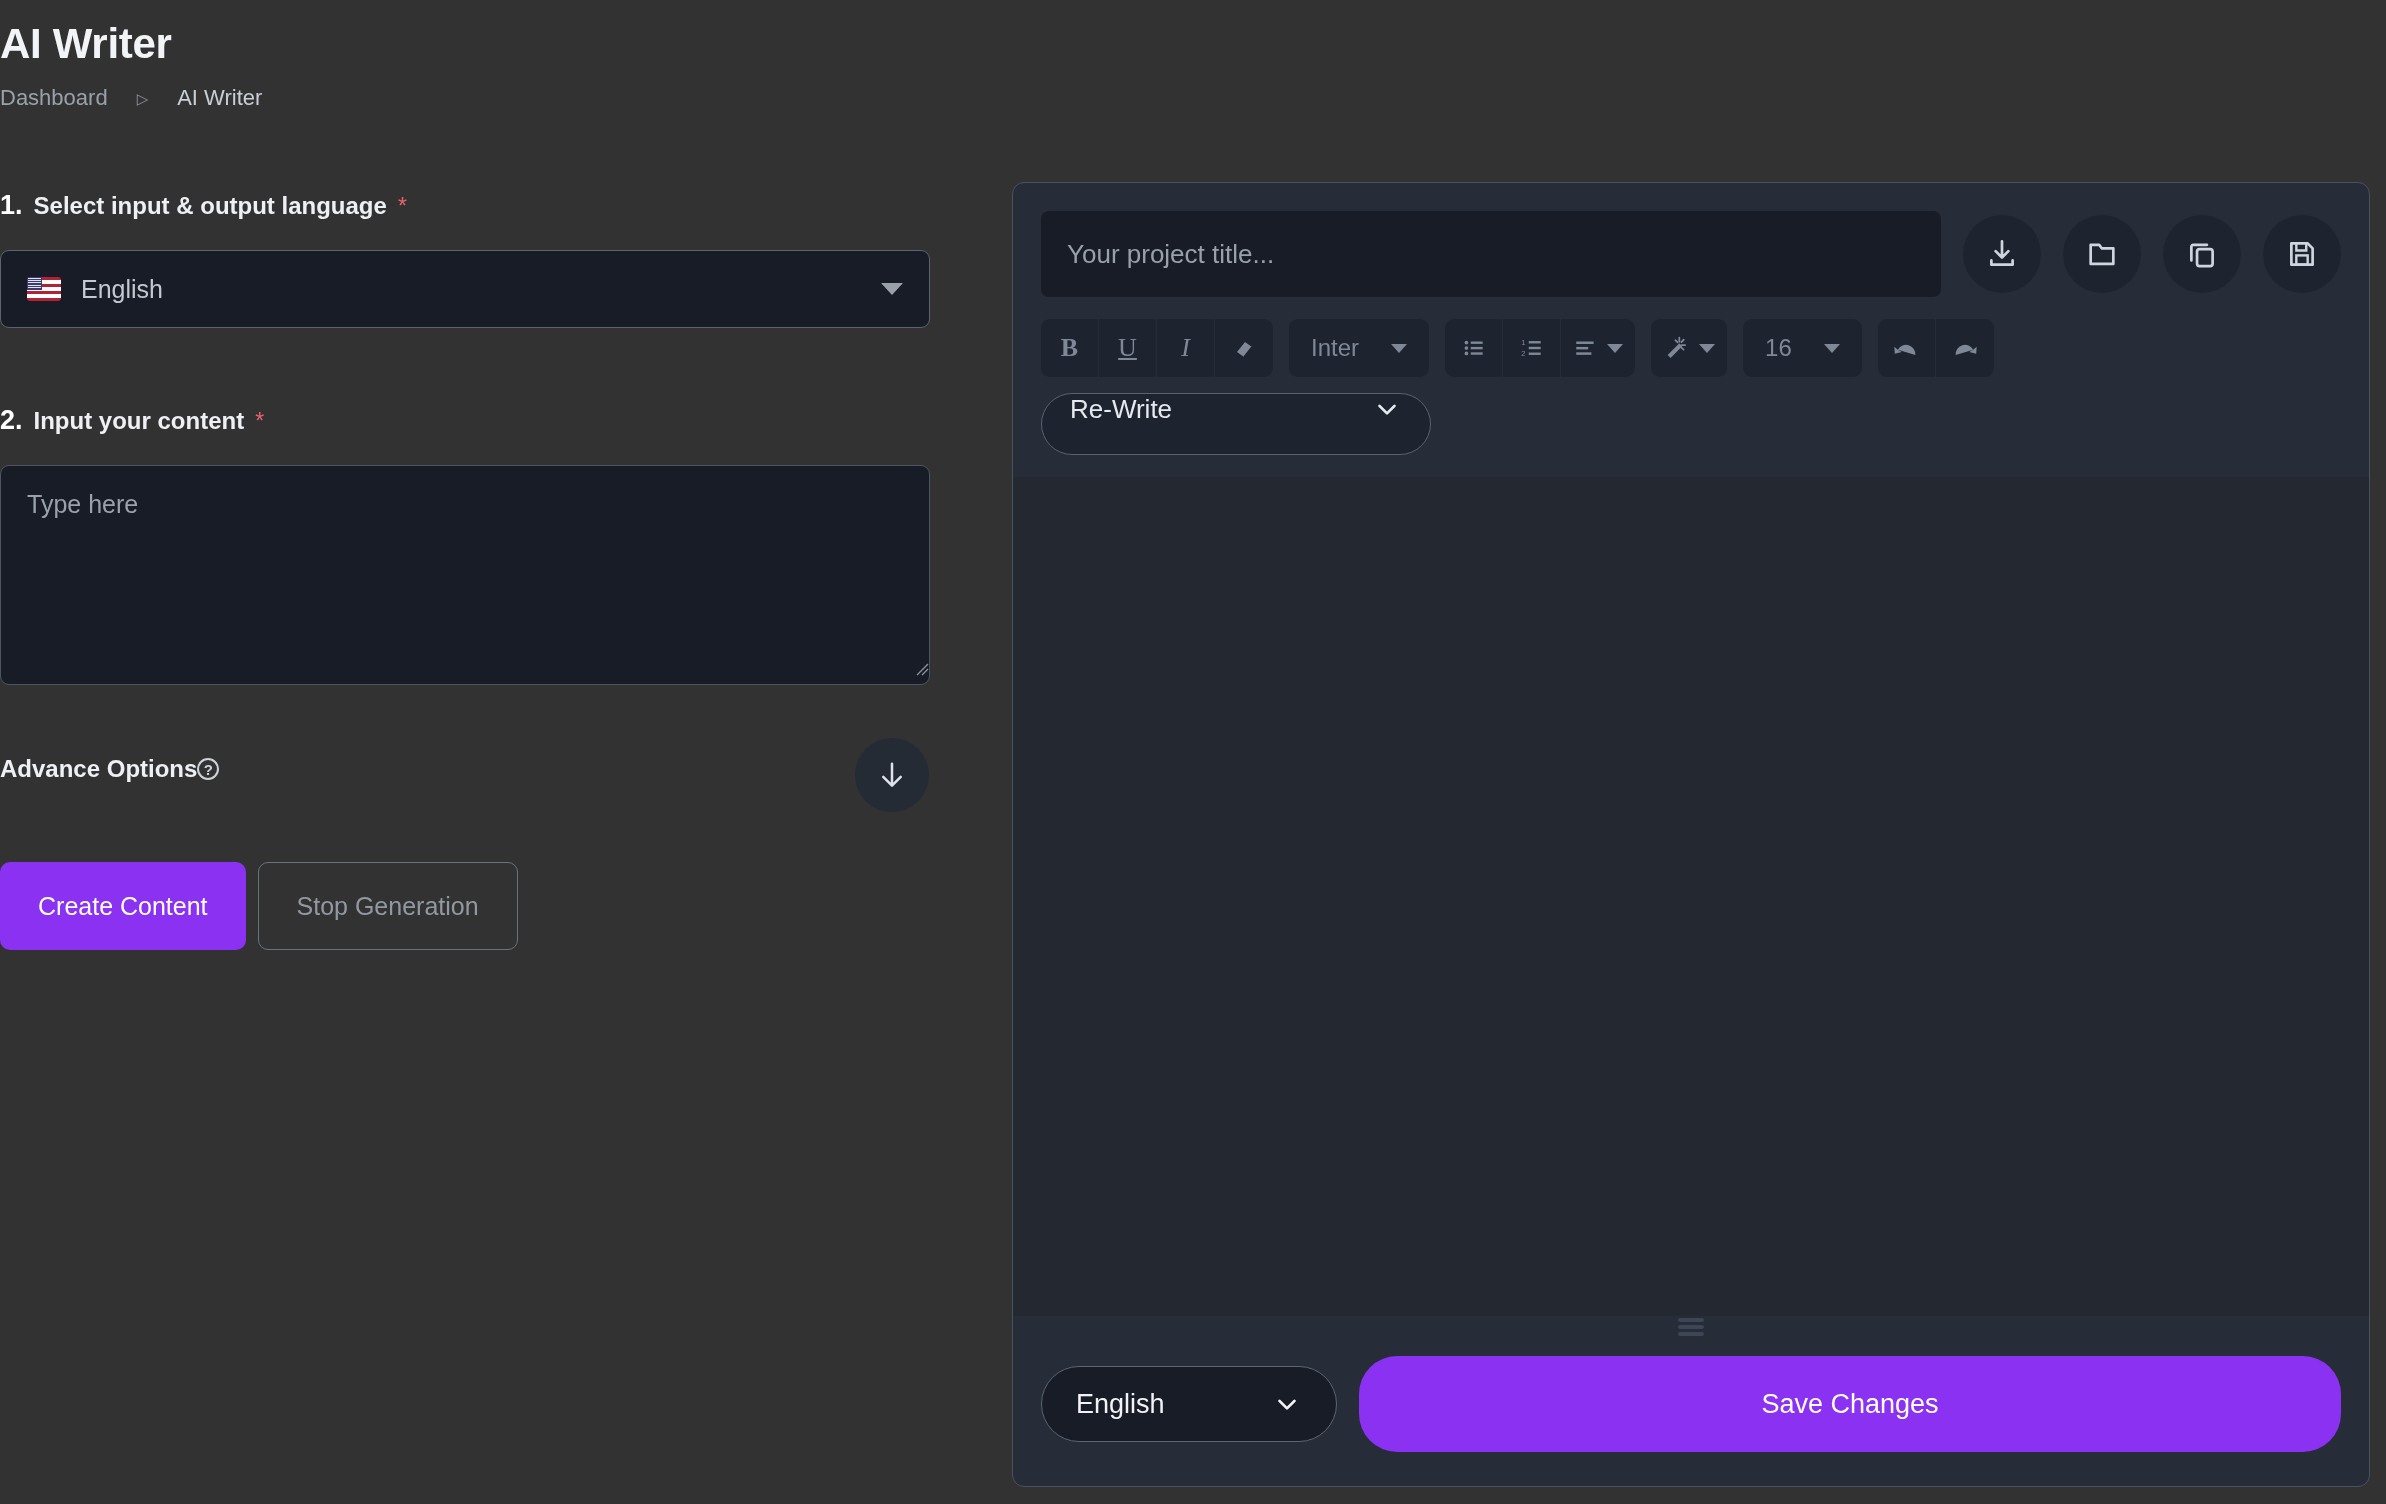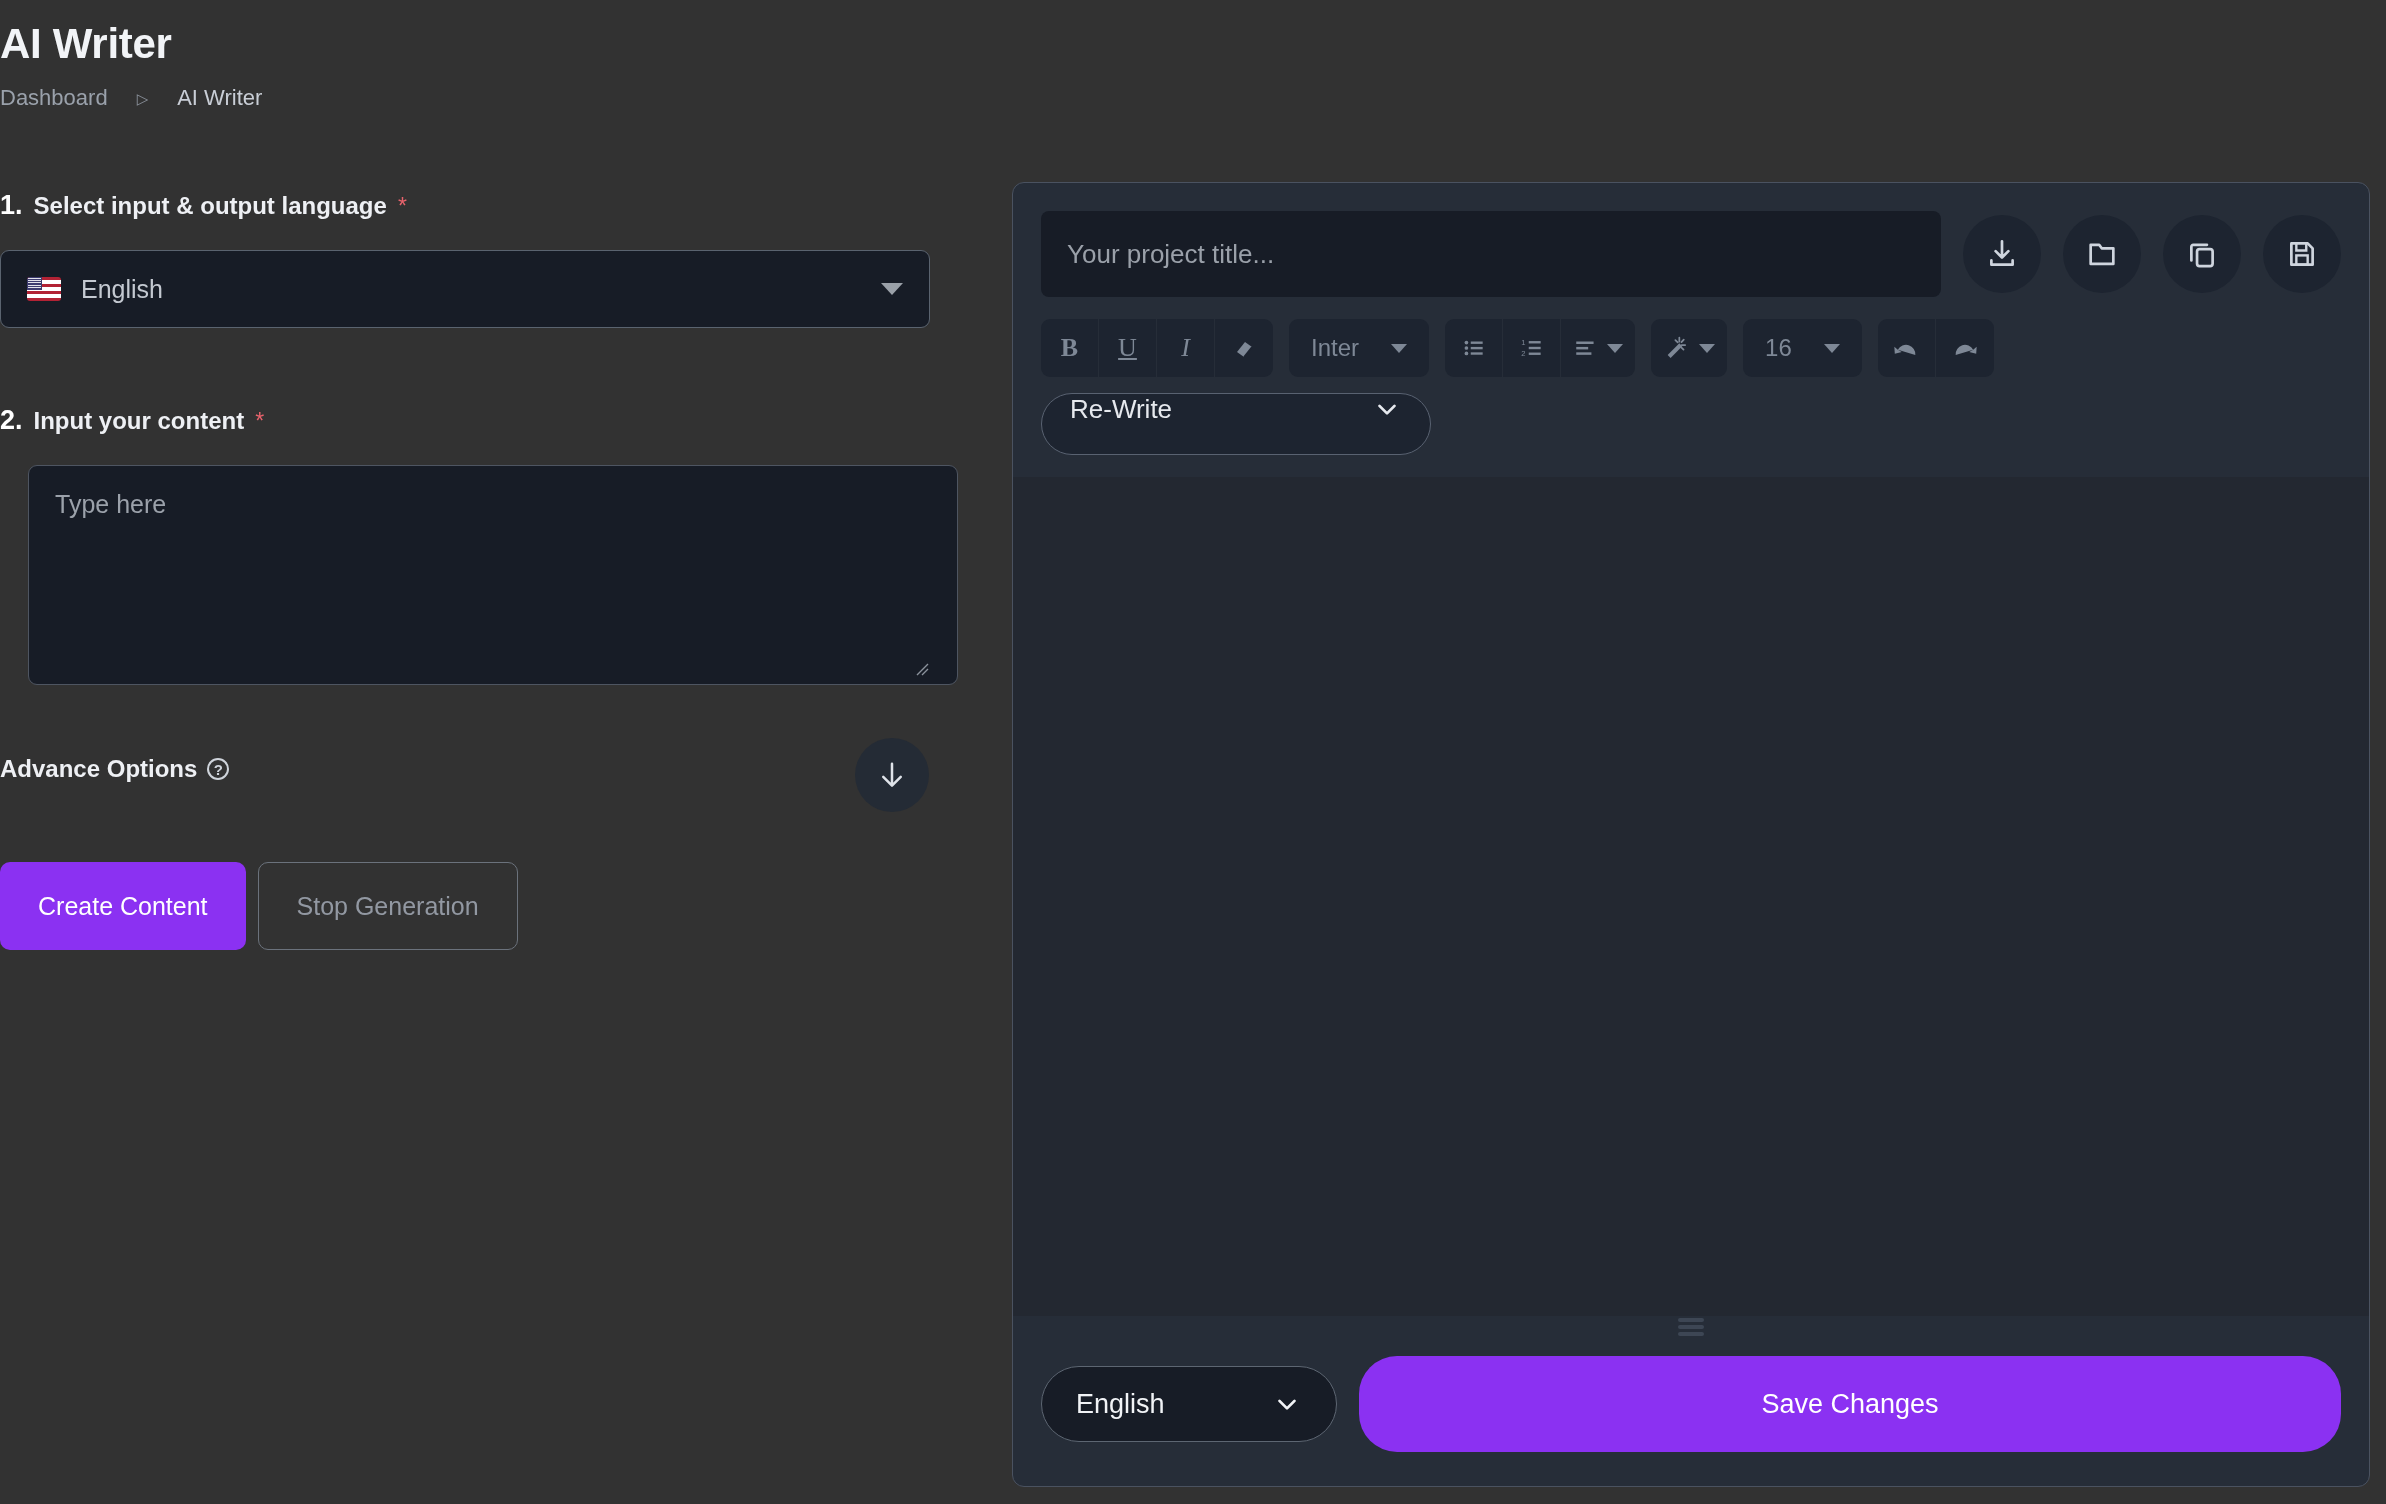--- a/index.html
+++ b/index.html
@@ -48,31 +48,31 @@
   .caret-tri {
     margin-left: auto; width: 0; height: 0;
     border-left: 11px solid transparent; border-right: 11px solid transparent;
     border-top: 12px solid #9aa0a8;
   }
 
   .content-textarea {
     position: absolute; left: 0px; top: 465px; width: 930px; height: 220px;
     background: #171c26; border: 1px solid #4e5561; border-radius: 9px;
     padding: 24px 26px; font-size: 25px; color: #ef4444;
-    font-family: "Liberation Sans", sans-serif; resize: none; outline: none; margin-left: 28px;
+    font-family: "Liberation Sans", sans-serif; resize: none; outline: none;
   }
   .content-textarea::placeholder { color: #9ba1aa; }
   .resize-grip {
     position: absolute; left: 913px; top: 660px; width: 16px; height: 16px;
     pointer-events: none;
   }
 
   .advance-row {
     position: absolute; left: 0px; top: 755px;
-    display: flex; align-items: center; gap: 10px;
+    display: flex; align-items: center; 
     font-size: 24px; font-weight: 700; color: #eef0f4;
   }
   .help-icon {
     width: 22px; height: 22px; border: 2px solid #cfd4db; border-radius: 50%;
     display: inline-flex; align-items: center; justify-content: center;
     font-size: 15px; font-weight: 700; color: #cfd4db; line-height: 1;
   }
 
   .scroll-down-btn {
     position: absolute; left: 855px; top: 738px; width: 74px; height: 74px;

